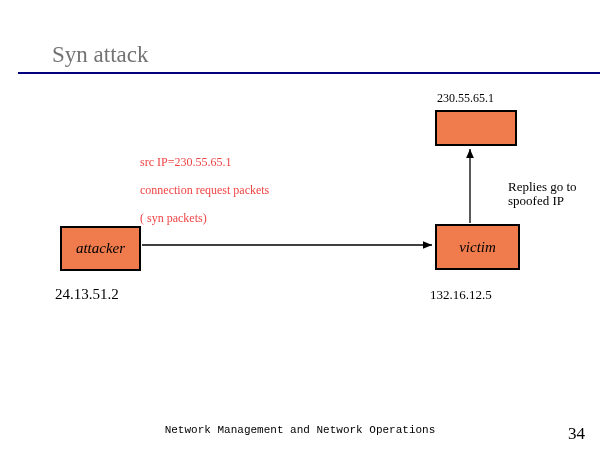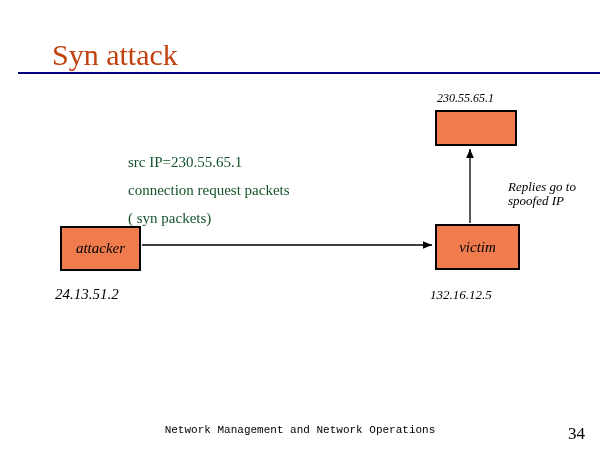--- a/index.html
+++ b/index.html
@@ -14,23 +14,23 @@
     overflow: hidden;
     font-family: "Liberation Serif", "DejaVu Serif", serif;
     color: #000000;
   }
 
   
   #slide-title {
     position: absolute;
     left: 52px;
     top: 38px;
-    font-size: 30px;
+    font-size: 23px;
     line-height: 34px;
-    color: #c2410c;
+    color: #737373;
     white-space: nowrap;
   }
   #title-rule {
     position: absolute;
     left: 18px;
     top: 72px;
     width: 582px;
     height: 2px;
     background: #000080;
   }
@@ -67,21 +67,20 @@
     height: 36px;
   }
 
   
   .label {
     position: absolute;
     font-size: 13px;
     line-height: 17px;
     white-space: nowrap;
     color: #000000;
-    font-style: italic;
   }
   #spoofed-ip-label {
     left: 437px;
     top: 90px;
     font-size: 12px;
   }
   #attacker-ip-label {
     left: 55px;
     top: 286px;
     font-size: 15px;
@@ -95,25 +94,25 @@
     left: 508px;
     top: 180px;
     line-height: 14px;
     white-space: normal;
     width: 95px;
   }
 
   
   #packet-notes {
     position: absolute;
-    left: 128px;
+    left: 140px;
     top: 148px;
-    font-size: 15px;
+    font-size: 12px;
     line-height: 28px;
-    color: #14532d;
+    color: #ef4444;
   }
   #packet-notes div { white-space: nowrap; }
 
   
   #arrow-layer {
     position: absolute;
     left: 0;
     top: 0;
     width: 600px;
     height: 450px;

